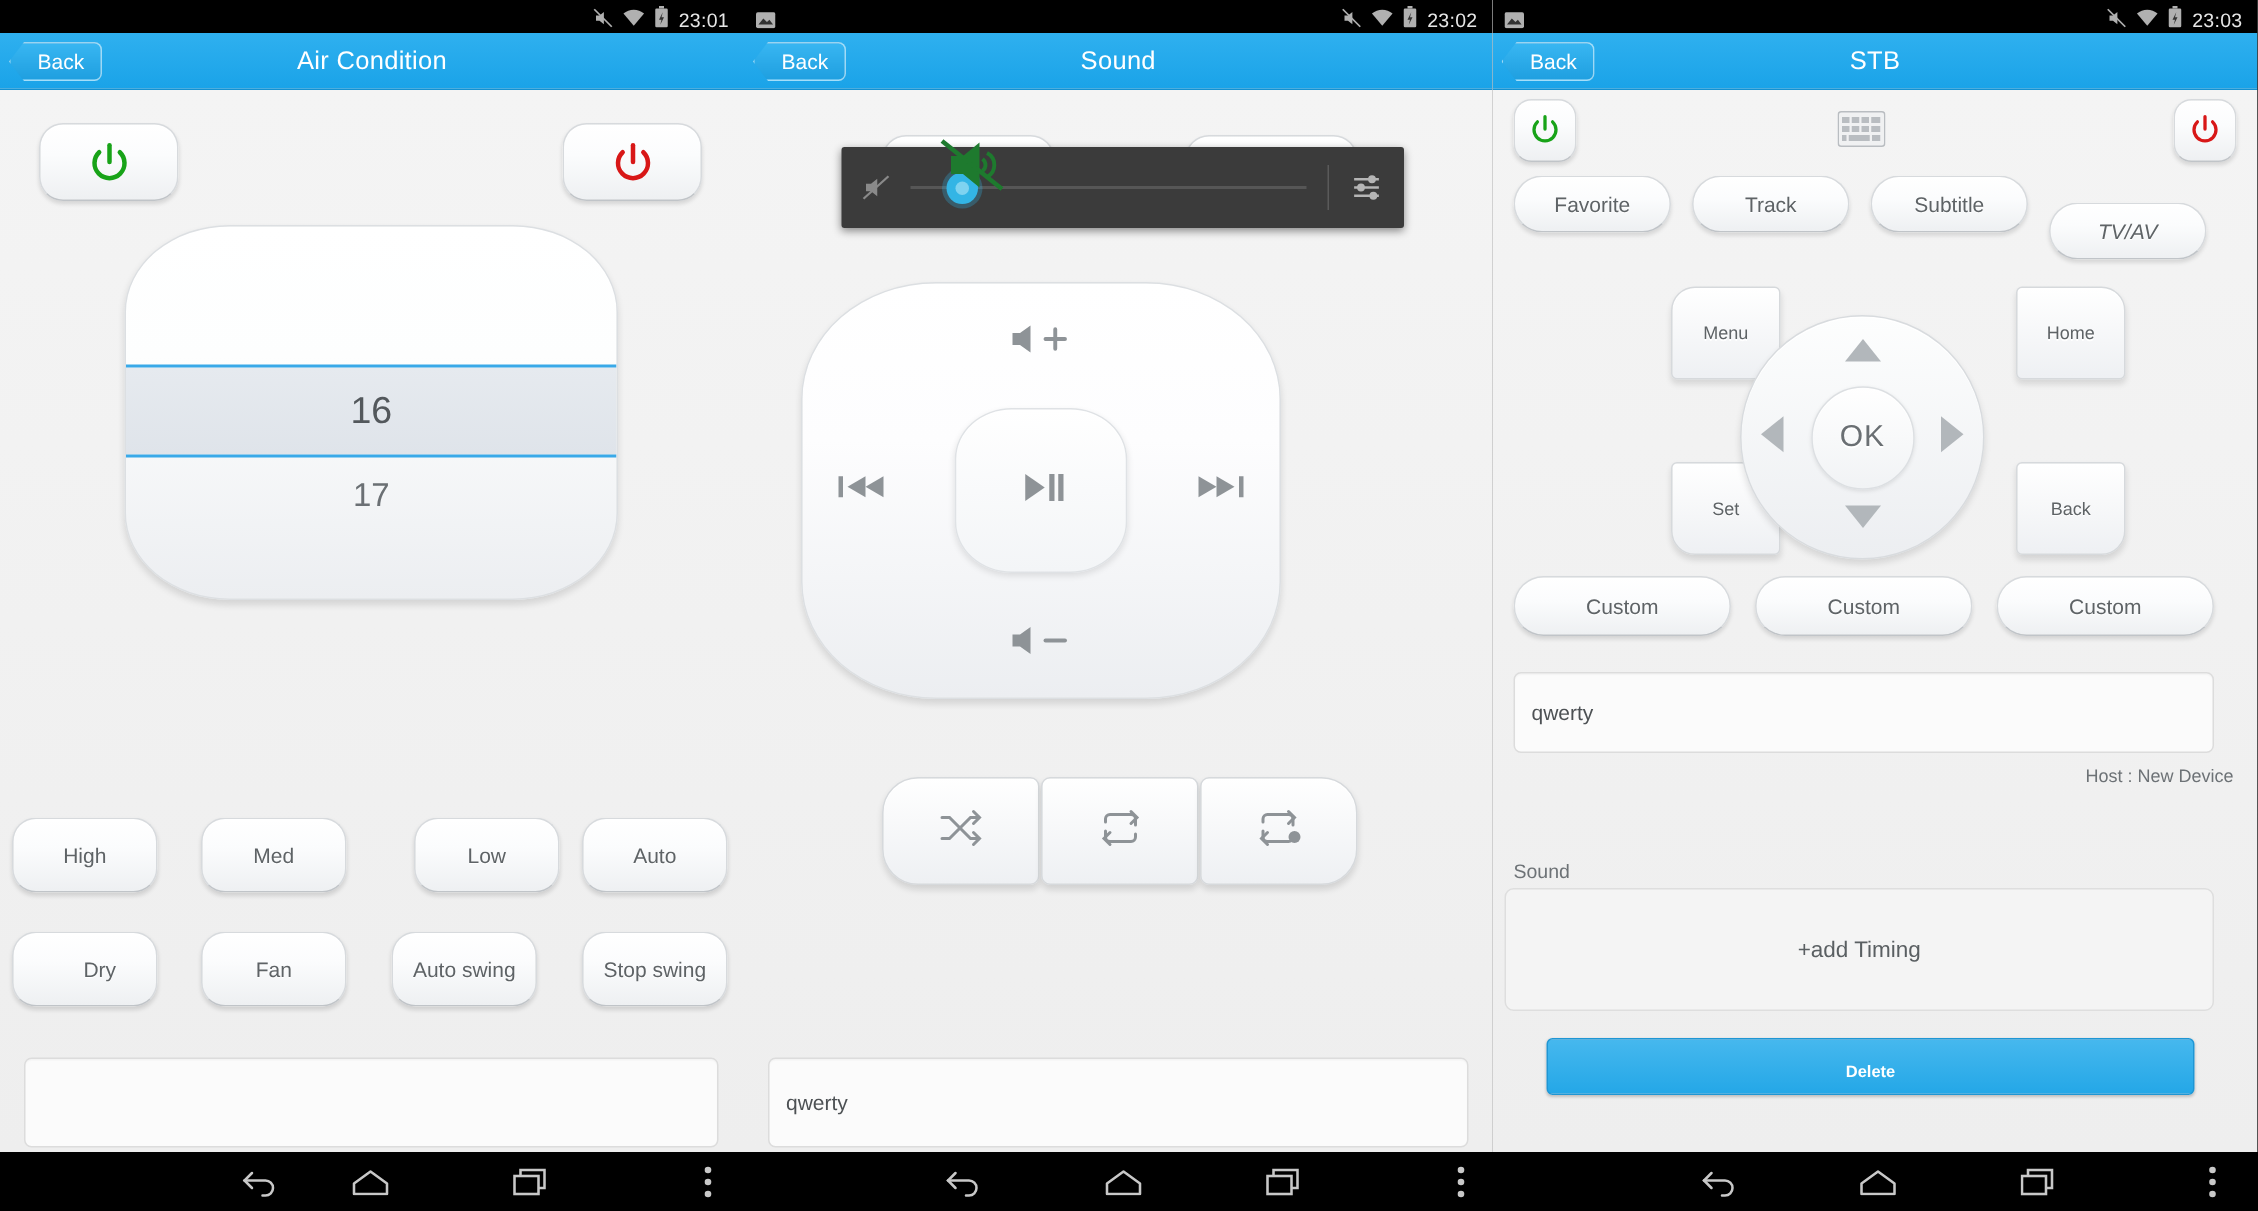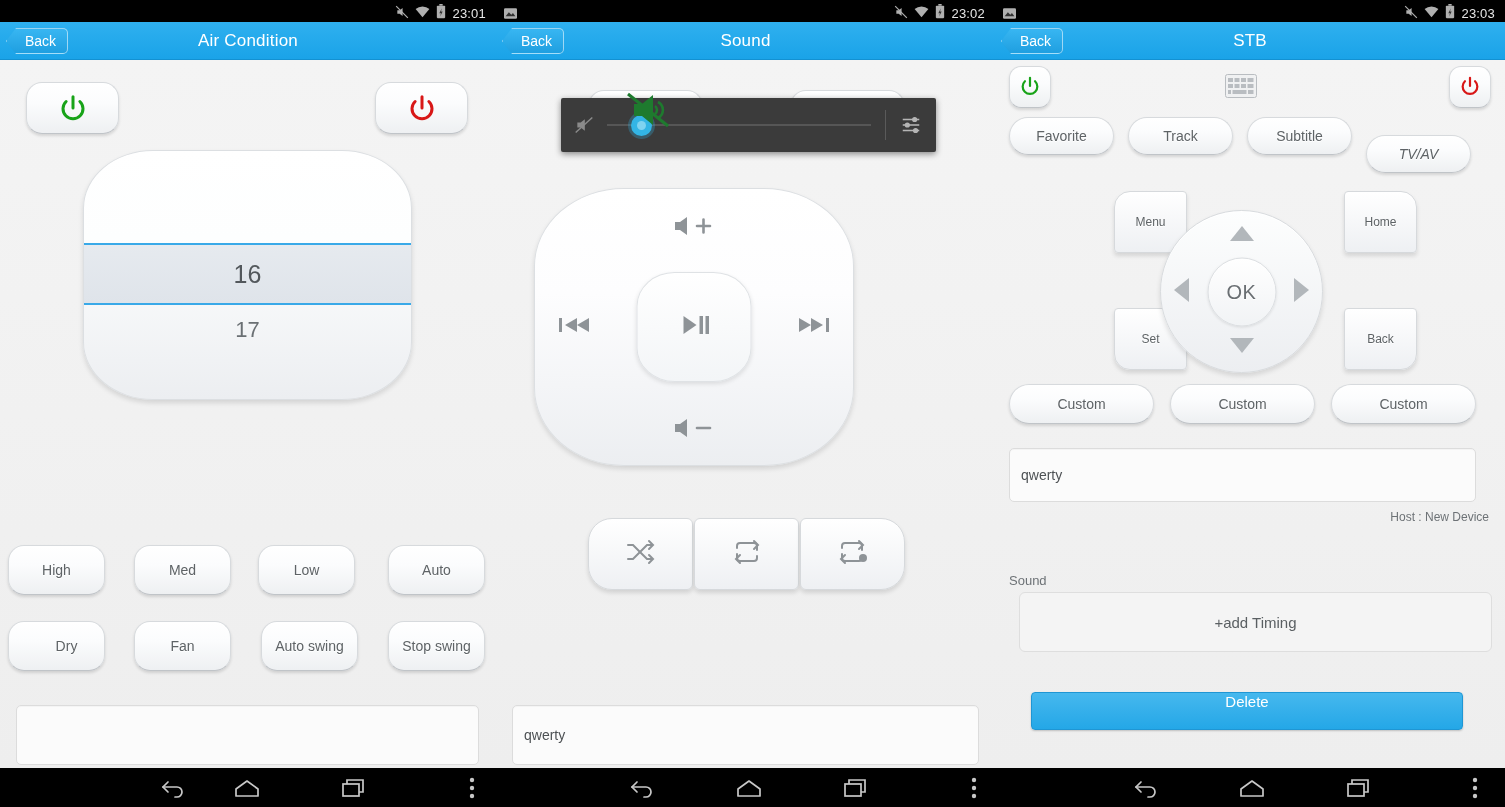--- a/index.html
+++ b/index.html
@@ -201,22 +201,23 @@
   .timing-box{
     position:absolute; background:#f4f4f4; border:1px solid #dedede; border-radius:6px;
     display:flex; align-items:center; justify-content:center;
     font-size:15px; color:#5a5f62;
   }
   .delete-btn{
     position:absolute;
     background:linear-gradient(#46b8ee,#24a7e7);
     border:1px solid #1f96d4; border-radius:4px;
     display:flex; align-items:flex-start; justify-content:center;
-    color:#fff; font-size:15px; padding-top:0;
+    color:#fff; font-size:11px; padding-top:16px;
     box-shadow:0 1px 2px rgba(0,0,0,.2);
+    font-weight:bold;
   }
 
   
   .navbar{ position:absolute; left:0; bottom:0; width:1505px; height:39px; background:#000;
            display:flex; }
   .nav-third{ position:relative; width:501.6px; height:39px; }
   .nav-ico{ position:absolute; top:0; height:39px; display:flex; align-items:center; justify-content:center; }
 </style>
 </head>
 <body>
@@ -276,21 +277,21 @@
       <div class="picker">
         <div class="picker-sel">
           <span>16</span>
         </div>
         <div class="picker-next">17</div>
       </div>
 
 
       <div class="btn ac-grid-btn" style="left:8px;   top:485px;">High</div>
       <div class="btn ac-grid-btn" style="left:134px; top:485px;">Med</div>
-      <div class="btn ac-grid-btn" style="left:258px; top:485px;">Low</div>
+      <div class="btn ac-grid-btn" style="left:276px; top:485px;">Low</div>
       <div class="btn ac-grid-btn" style="left:388px; top:485px;">Auto</div>
 
       <div class="btn ac-grid-btn" style="left:8px;   top:561px;padding-left:20px;">Dry</div>
       <div class="btn ac-grid-btn" style="left:134px; top:561px;">Fan</div>
       <div class="btn ac-grid-btn" style="left:261px; top:561px;">Auto swing</div>
       <div class="btn ac-grid-btn" style="left:388px; top:561px;">Stop swing</div>
 
       <div class="field" style="left:16px; top:645px; width:463px; height:60px;" title=""></div>
     </div>
   </div>
@@ -591,21 +592,21 @@
 
       <div class="btn pill" style="left:14px;  top:324px; width:145px; height:40px;">Custom</div>
       <div class="btn pill" style="left:175px; top:324px; width:145px; height:40px;">Custom</div>
       <div class="btn pill" style="left:336px; top:324px; width:145px; height:40px;">Custom</div>
 
       <div class="field" style="left:14px; top:388px; width:467px; height:54px;" title="">qwerty</div>
 
       <div class="stb-host" style="right:16px; top:450px;">Host : New Device</div>
 
       <div class="stb-label" style="left:14px; top:513px;">Sound</div>
-      <div class="timing-box" style="left:24px; top:532px; width:473px; height:60px;text-align:right;">+add Timing</div>
+      <div class="timing-box" style="left:8px; top:532px; width:473px; height:82px;text-align:right;">+add Timing</div>
 
       <div class="delete-btn" style="left:36px; top:632px; width:432px; height:38px;">Delete</div>
     </div>
   </div>
 
   <div class="navbar">
     <div class="nav-third">
       <div class="nav-ico" style="left:148px; width:50px;">
         <svg width="26" height="20" viewBox="0 0 26 20" fill="none" stroke="#c8c8c8" stroke-width="1.7" stroke-linecap="round">
           <path d="M3 9h14a5 5 0 0 1 0 10h-2"></path>

